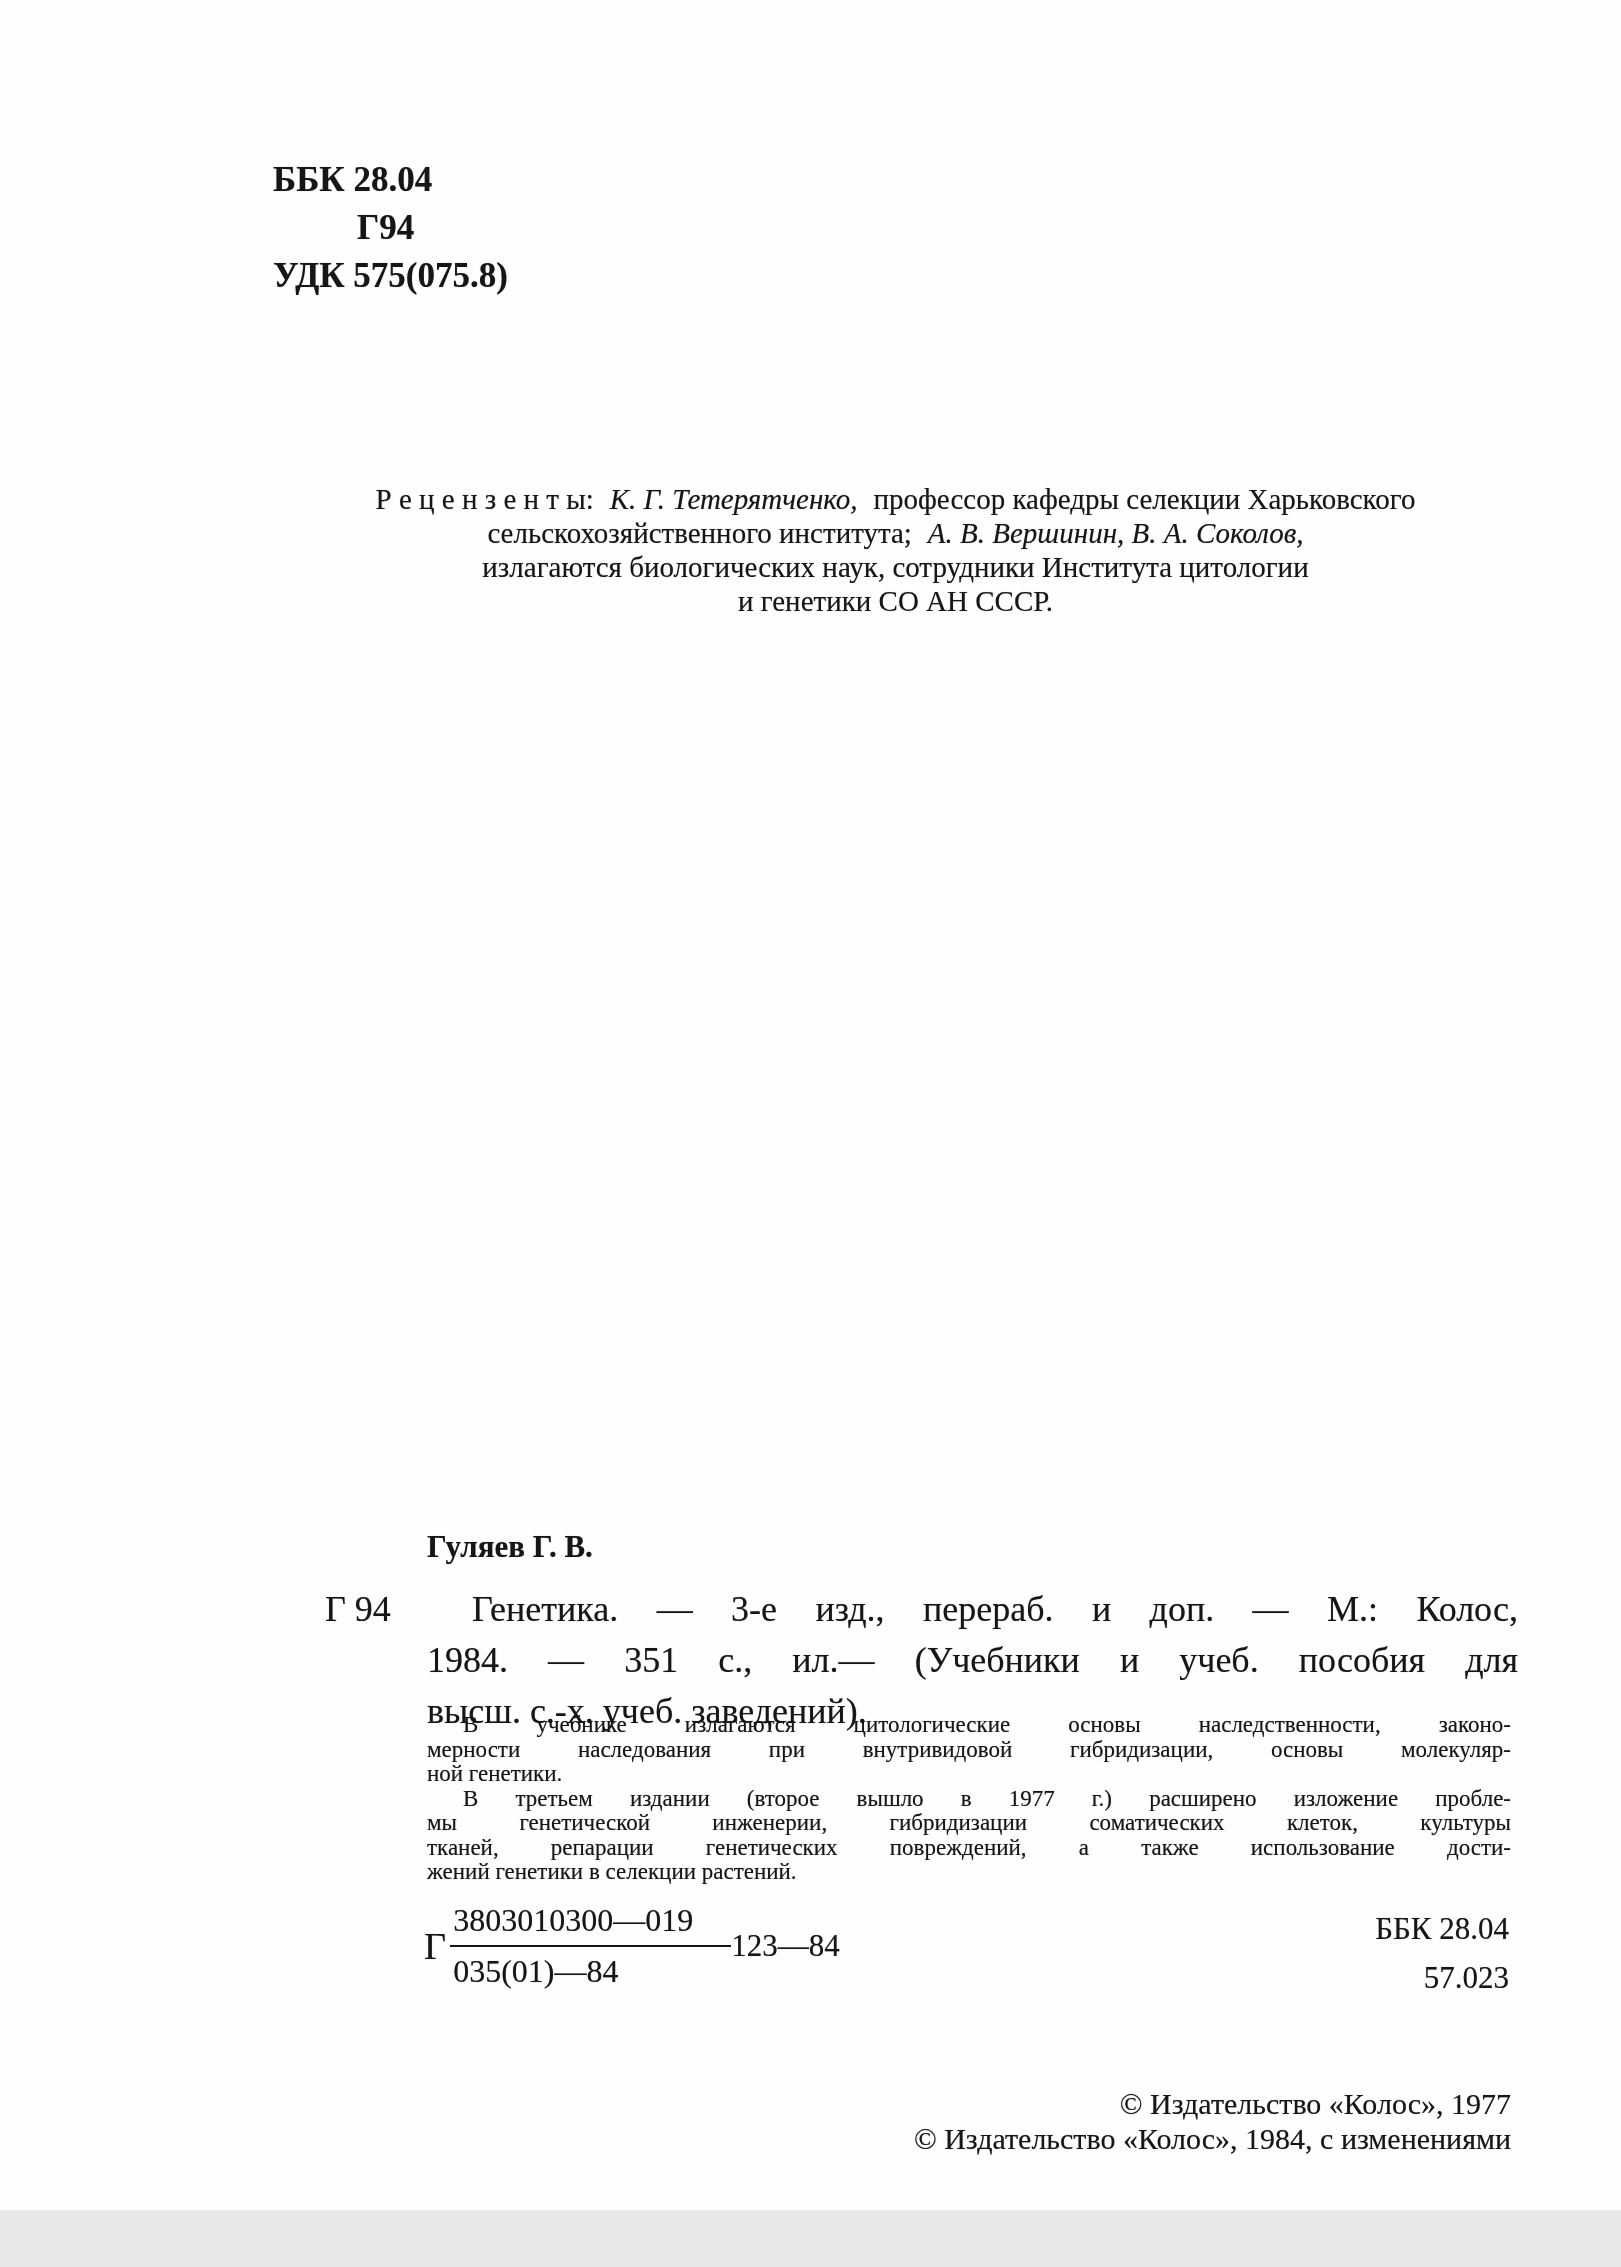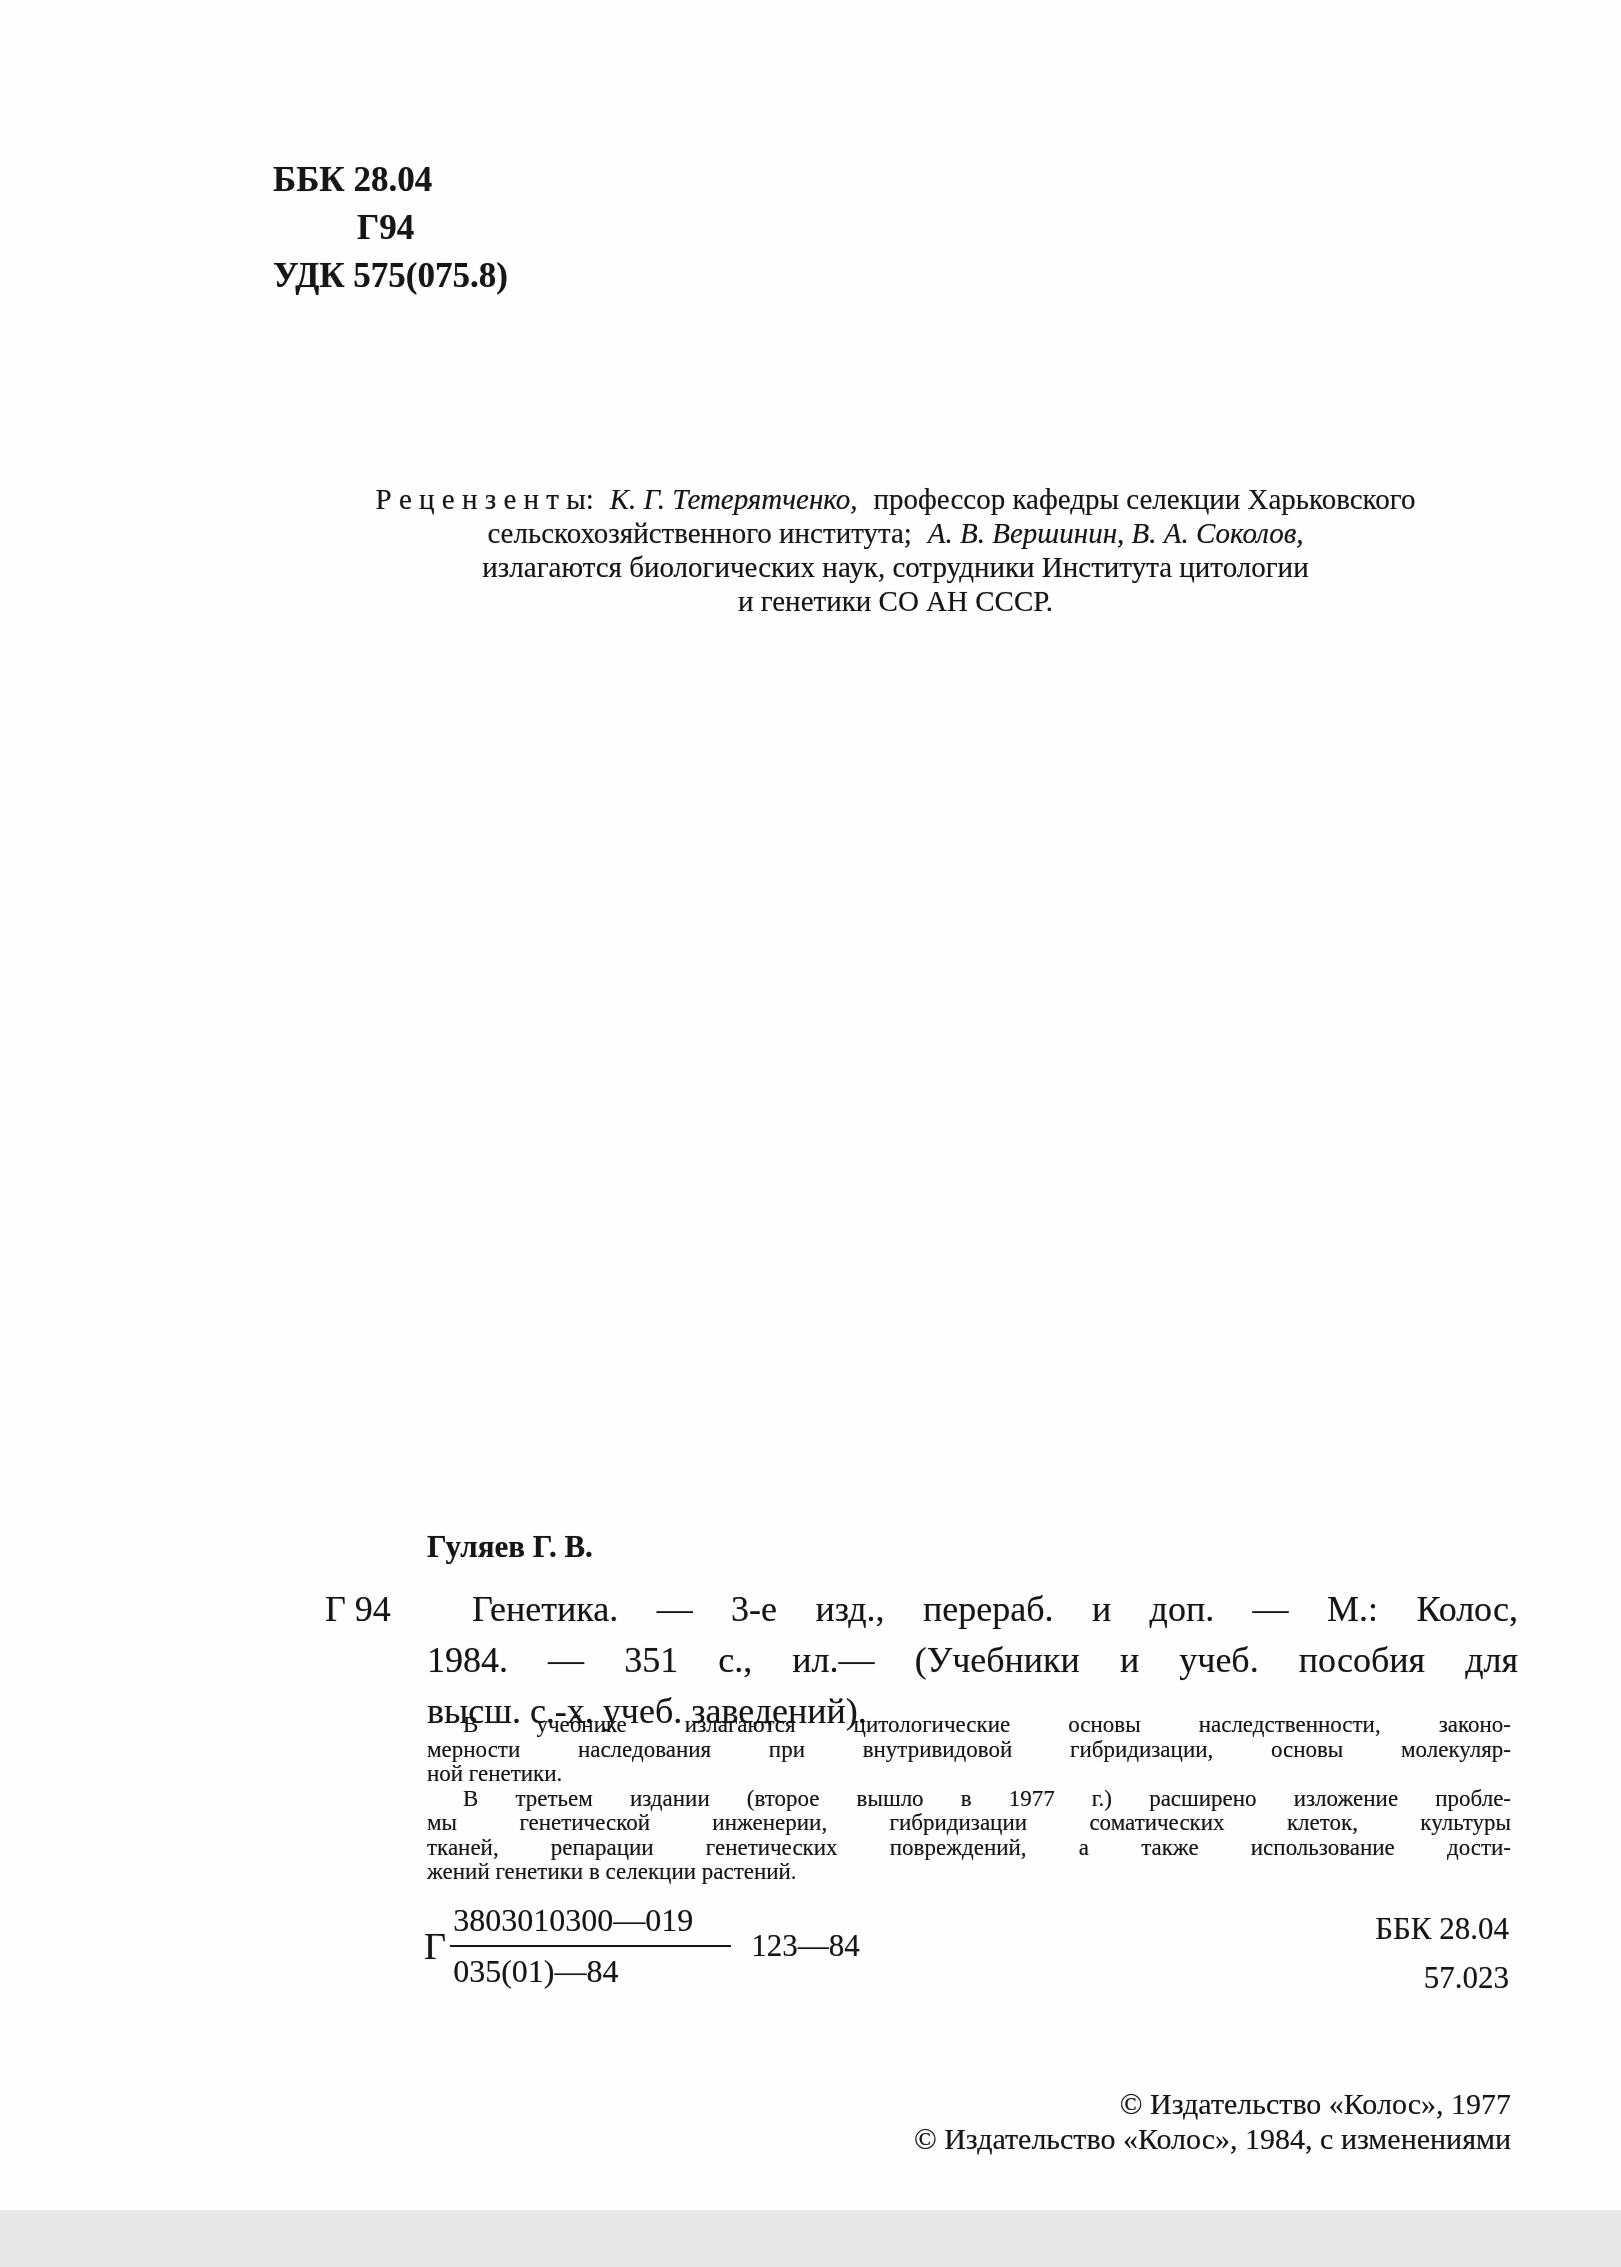--- a/index.html
+++ b/index.html
@@ -118,21 +118,20 @@
     border-bottom: 2.7px solid #161616;
     padding: 0 38px 6.4px 2.7px;
     white-space: nowrap;
   }
   .frac-den {
     padding: 5.5px 0 0 2.7px;
     white-space: nowrap;
   }
   .order-code {
     font-size: 31px;
-    margin-left: 20px;
     white-space: nowrap;
   }
   .imprint-right {
     position: absolute;
     right: 113px;
     top: 1904px;
     font-size: 31px;
     line-height: 49px;
     text-align: right;
     white-space: nowrap;

